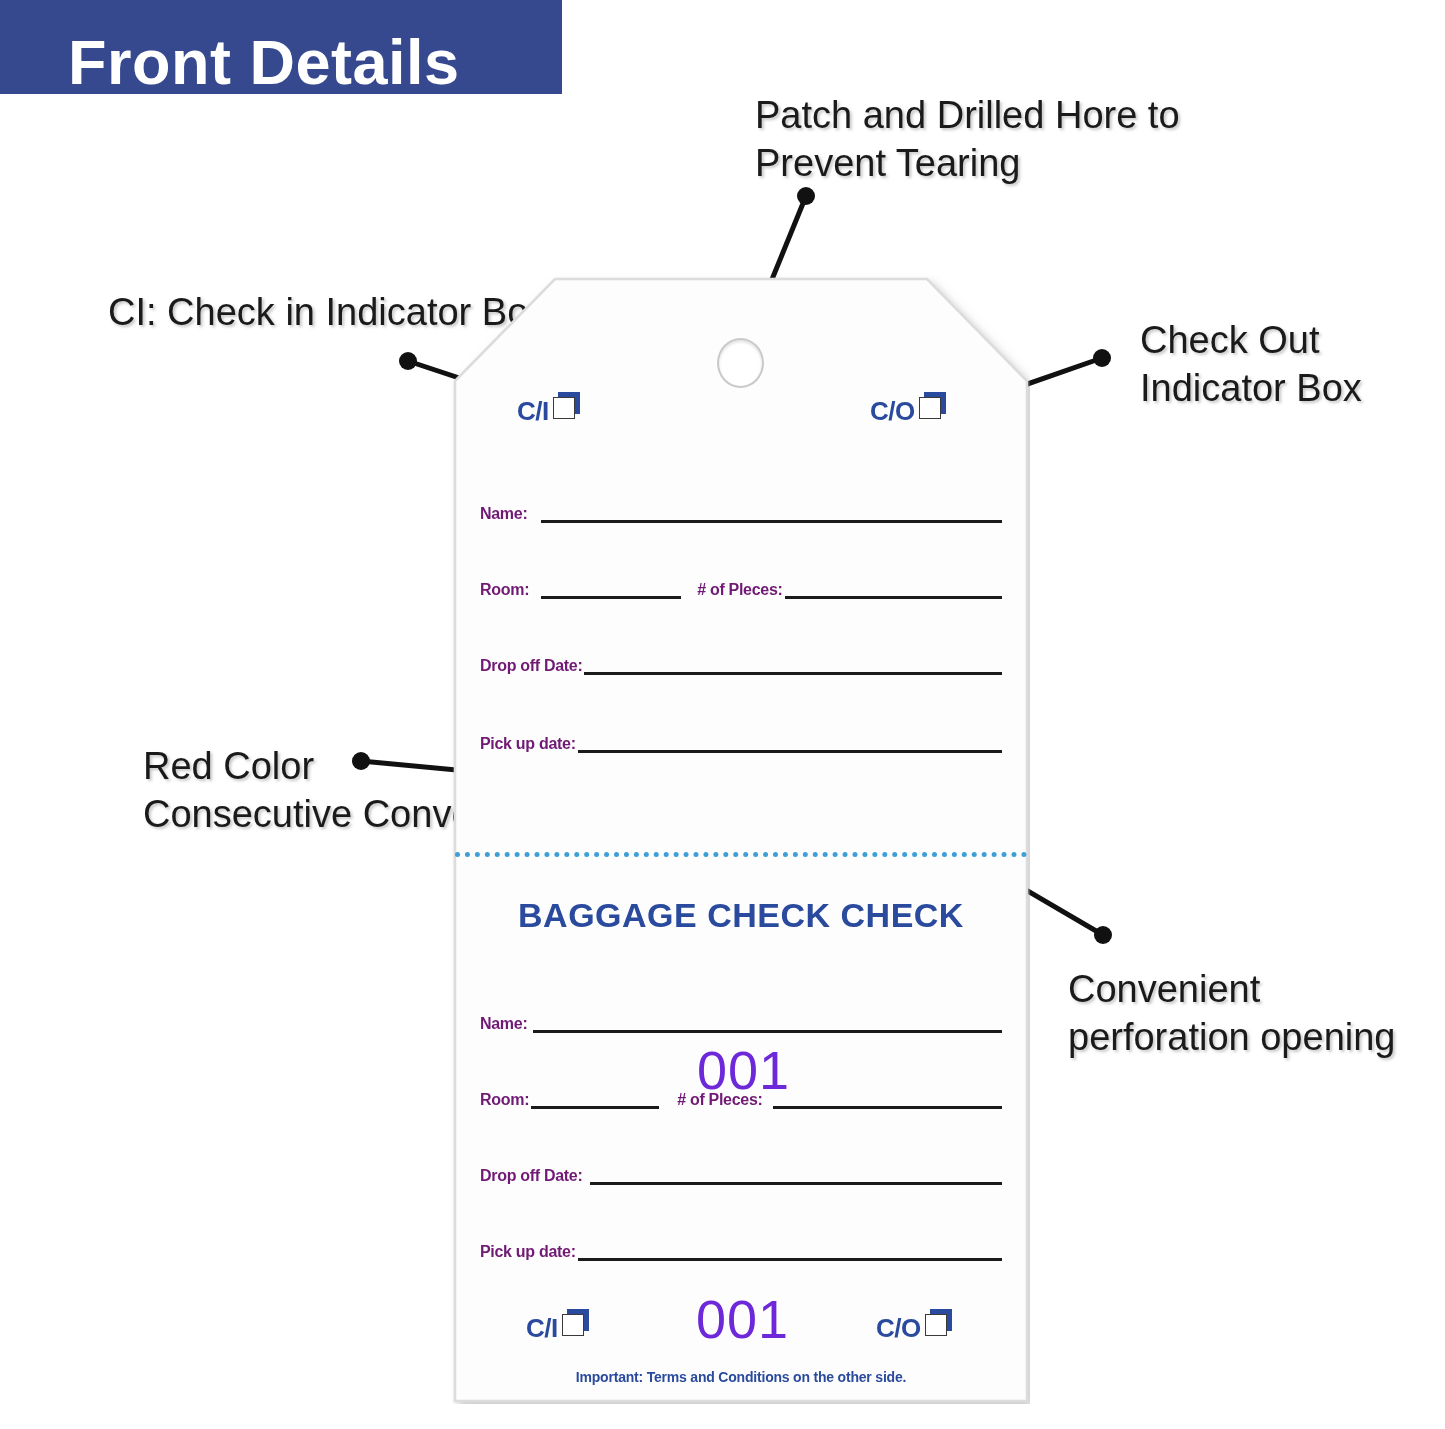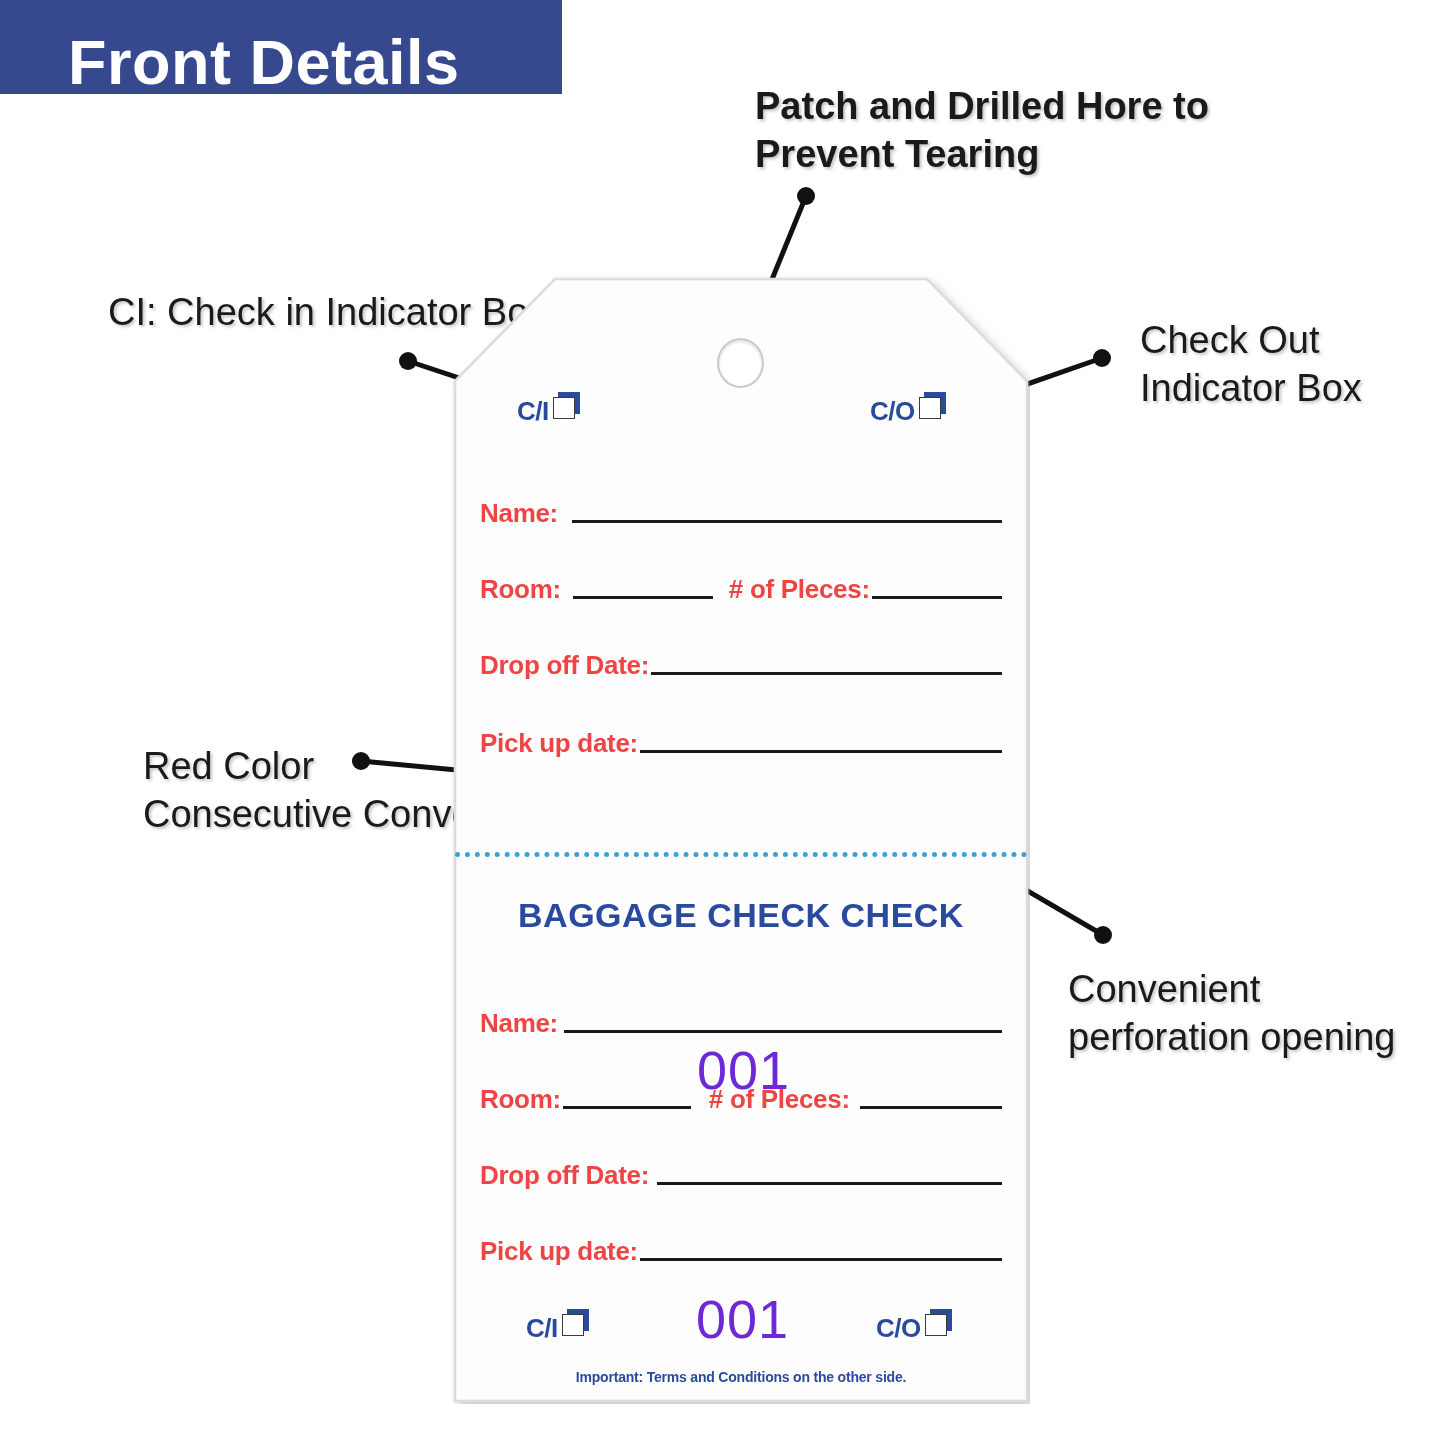--- a/index.html
+++ b/index.html
@@ -40,21 +40,21 @@
   
   .annotation {
     position: absolute;
     color: #1a1a1a;
     font-size: 38px;
     line-height: 48px;
     font-weight: normal;
     white-space: pre-line;
     text-shadow: 2px 2px 3px rgba(150,150,150,0.55);
   }
-  #ann-patch      { left: 755px; top: 82px;  width: 520px; font-weight: bold; }
+  #ann-patch      { left: 755px; top: 91px;  width: 520px; }
   #ann-check-in   { left: 108px; top: 288px; width: 520px; white-space: nowrap; }
   #ann-check-out  { left: 1140px; top: 316px; width: 300px; }
   #ann-red-number { left: 143px; top: 742px; width: 460px; }
   #ann-perforation{ left: 1068px; top: 965px; width: 380px; }
 
   
   #leader-lines {
     position: absolute;
     left: 0; top: 0;
     width: 1445px;
@@ -140,23 +140,23 @@
   }
 
   
   .field-row {
     position: absolute;
     display: flex;
     align-items: flex-end;
     white-space: nowrap;
   }
   .field-label {
-    font-size: 26px;
-    font-weight: bold;
-    color: #ef4444;
+    font-size: 16px;
+    font-weight: bold;
+    color: #701a75;
     letter-spacing: -0.3px;
     line-height: 23px;
   }
   .field-rule {
     border-bottom: 3px solid #1b1b1b;
     height: 1px;
     margin-bottom: 2px;
   }
 
   

